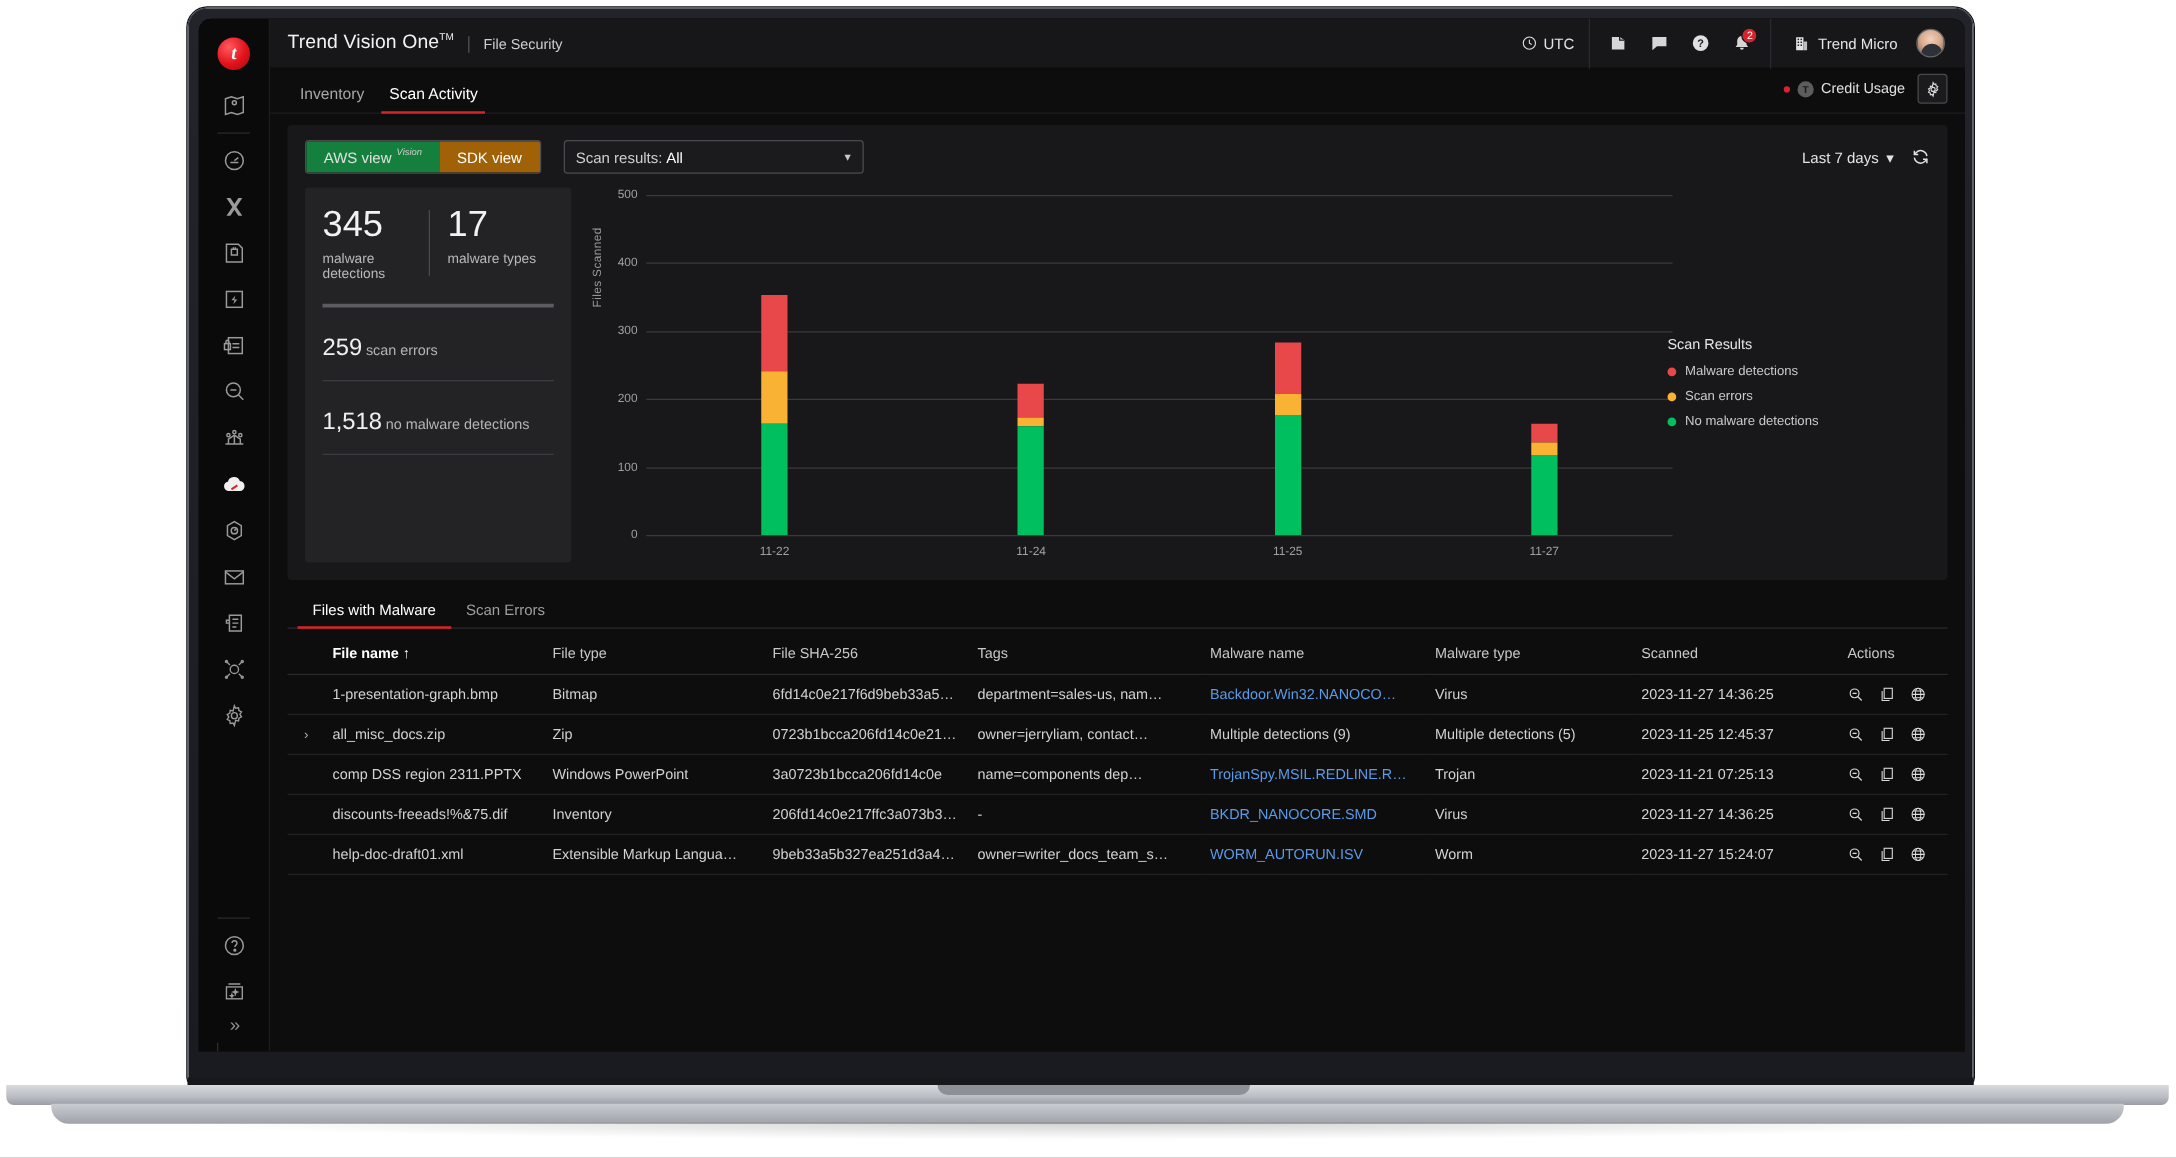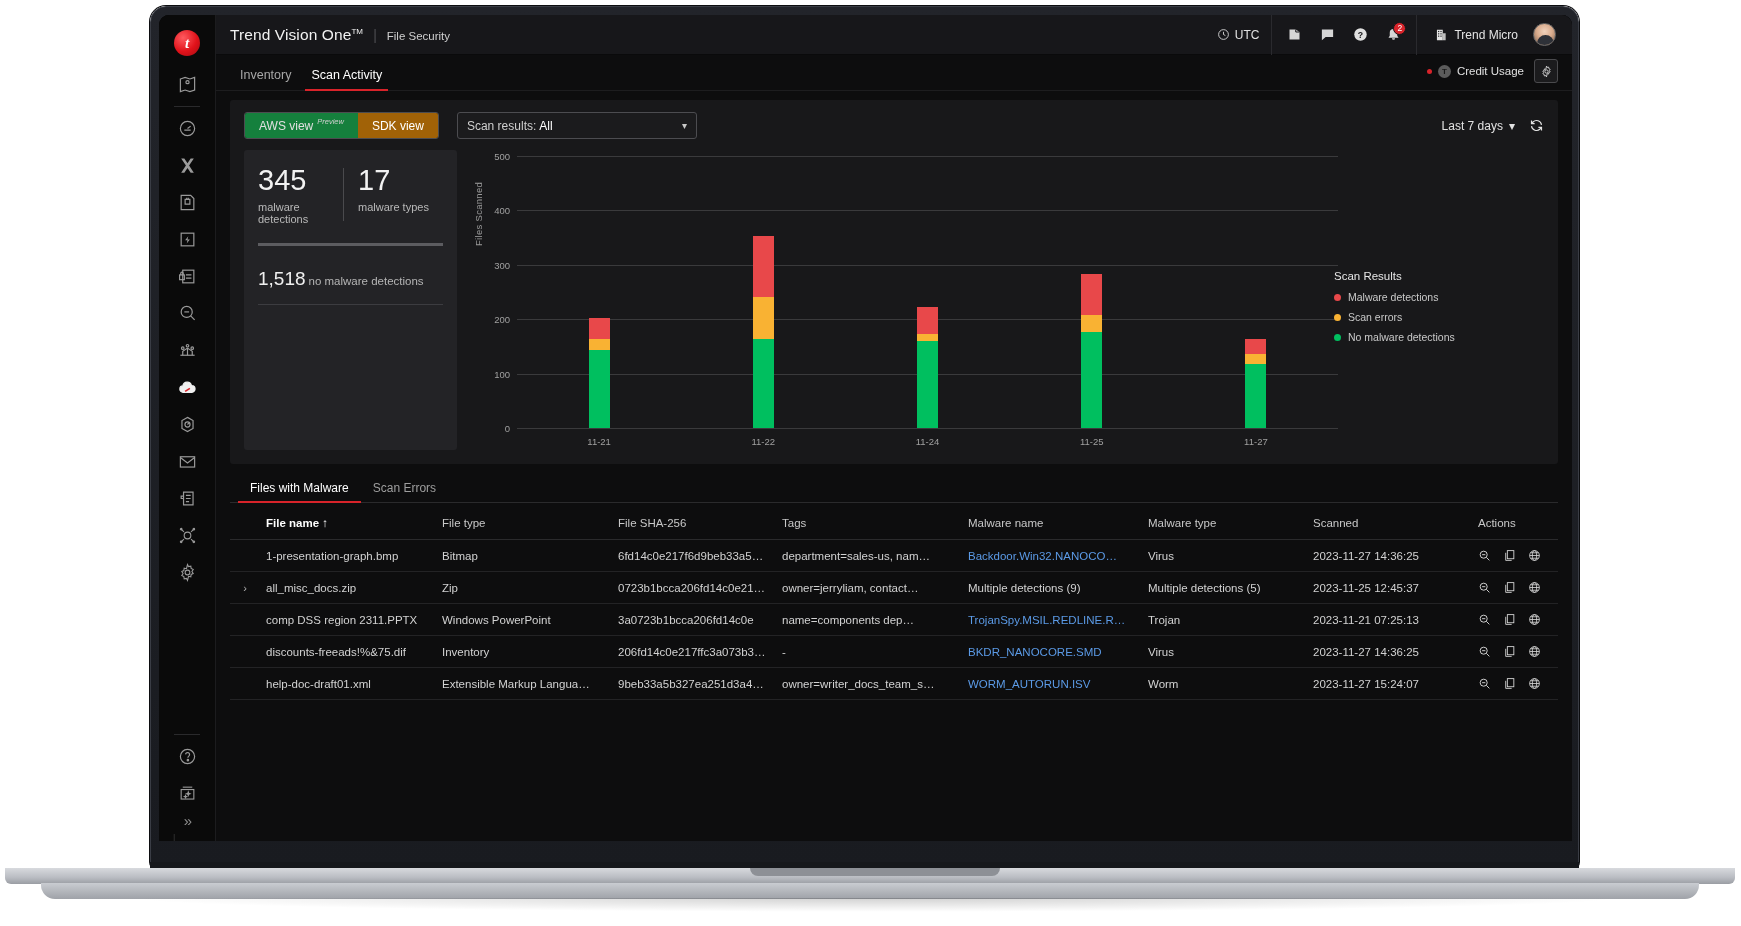--- a/index.html
+++ b/index.html
@@ -464,21 +464,21 @@
           </div>
 
           <div class="content">
 
             <div class="panel">
 
               <div class="toolbar">
                 <div class="segment">
                   <div class="seg-btn">
                     <span>AWS view</span>
-                    <span class="seg-sup">Preview</span>
+                    <span class="seg-sup">Vision</span>
                   </div>
                   <div class="seg-btn active">
                     <span>SDK view</span>
                   </div>
                 </div>
 
                 <div class="select">
                   <span>Scan results:</span>
                   <span class="val">All</span>
                   <span class="chev">▾</span>
@@ -509,20 +509,23 @@
                       <div class="lbl">malware detections</div>
                     </div>
                     <div class="stat-div"></div>
                     <div class="stat-big">
                       <div class="num">17</div>
                       <div class="lbl">malware types</div>
                     </div>
                   </div>
                   <div class="hr-thick"></div>
 
+                  <div class="stat-row">
+                    <span class="num">259</span><span class="lbl">scan errors</span>
+                  </div>
                   <div class="stat-row">
                     <span class="num">1,518</span><span class="lbl">no malware detections</span>
                   </div>
                 </div>
 
                 <div class="chartwrap">
                   <div class="chart-area">
                     <div class="ylabel">Files Scanned</div>
                     <div class="plot" id="plot">
                         <div class="gridline" style="top: 100%;"></div>
@@ -531,28 +534,20 @@
                         <div class="ytick" style="top: 80%;">100</div>
                         <div class="gridline" style="top: 60%;"></div>
                         <div class="ytick" style="top: 60%;">200</div>
                         <div class="gridline" style="top: 40%;"></div>
                         <div class="ytick" style="top: 40%;">300</div>
                         <div class="gridline" style="top: 20%;"></div>
                         <div class="ytick" style="top: 20%;">400</div>
                         <div class="gridline" style="top: 0%;"></div>
                         <div class="ytick" style="top: 0%;">500</div>
                         <div class="bars">
-                          <div class="barcol">
-                            <div class="bar" style="height: 40.4%; position: relative;">
-                              <div class="seg-red" style="height: 18.8119%;"></div>
-                              <div class="seg-amb" style="height: 9.90099%;"></div>
-                              <div class="seg-grn" style="height: 71.2871%;"></div>
-                            </div>
-                            <div class="xtick">11-21</div>
-                          </div>
                           <div class="barcol">
                             <div class="bar" style="height: 70.6%; position: relative;">
                               <div class="seg-red" style="height: 31.728%;"></div>
                               <div class="seg-amb" style="height: 22.0963%;"></div>
                               <div class="seg-grn" style="height: 46.1756%;"></div>
                             </div>
                             <div class="xtick">11-22</div>
                           </div>
                           <div class="barcol">
                             <div class="bar" style="height: 44.6%; position: relative;">

